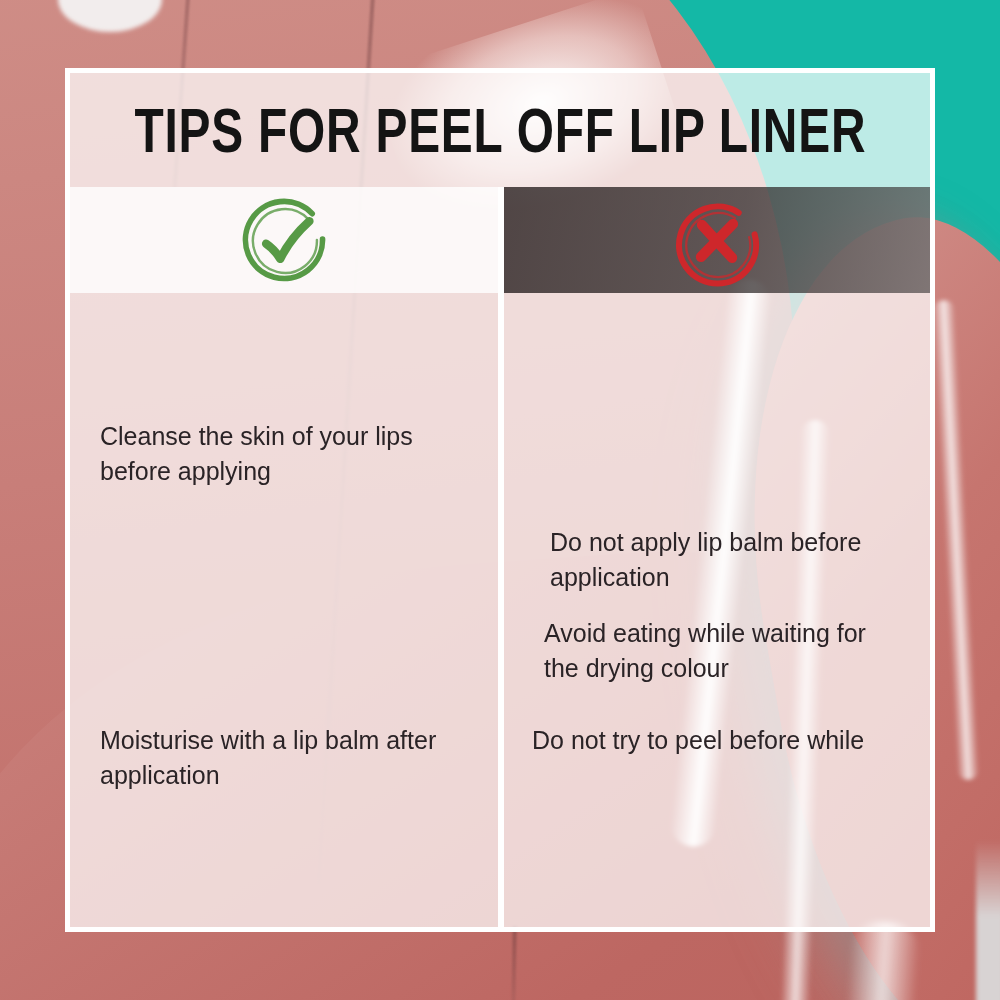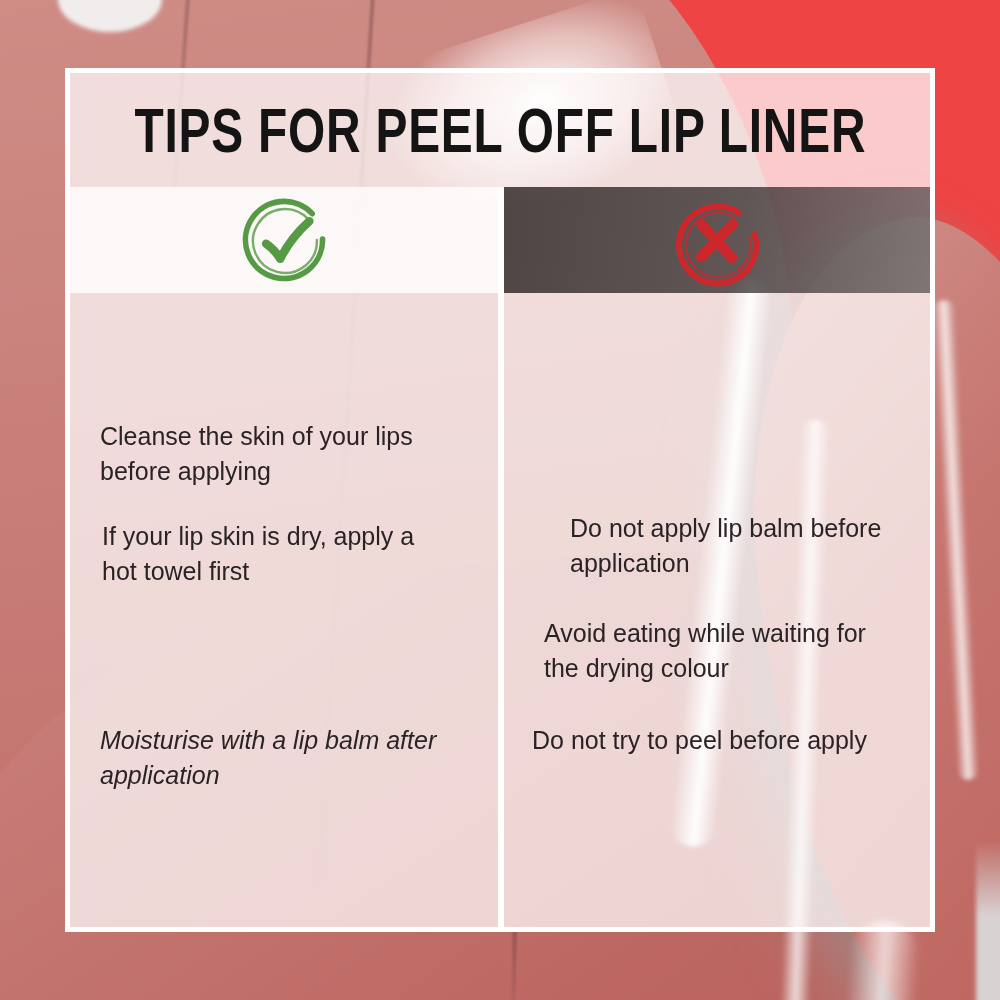--- a/index.html
+++ b/index.html
@@ -1,17 +1,17 @@
 <!DOCTYPE html>
 <html><head>
 <meta charset="utf-8">
 <style>
   html,body{margin:0;padding:0;background:#fff;}
   .stage{position:relative;width:1000px;height:1000px;overflow:hidden;
-         font-family:"Liberation Sans",sans-serif;background:#ef4444;}
+         font-family:"Liberation Sans",sans-serif;background:#14b8a6;}
   .stage *{box-sizing:border-box;}
 
   
   .bg{position:absolute;inset:0;overflow:hidden;}
   .smear-main{position:absolute;left:-140px;top:-160px;width:920px;height:1360px;
     transform:rotate(7deg);border-radius:38% 50% 42% 45% / 35% 42% 40% 45%;
     background:linear-gradient(165deg,#d09089 6%,#c87e79 45%,#bd6660 95%);}
   .smear-bottom{position:absolute;left:-80px;top:560px;width:1240px;height:640px;
     transform:rotate(-4deg);border-radius:45% 42% 30% 35% / 60% 55% 30% 35%;
     background:linear-gradient(150deg,#c87e79 10%,#bd6762 60%,#b96059 100%);}
@@ -58,23 +58,23 @@
     background:linear-gradient(100deg,rgba(30,22,22,.76),rgba(40,34,34,.72) 55%,rgba(58,54,54,.62));}
   .divider{position:absolute;left:428px;top:114px;width:6px;height:740px;background:#fff;}
   .col{position:absolute;top:220px;height:500px;}
   .col-do{left:0;width:428px;}
   .col-dont{left:434px;width:426px;}
   .tip{position:absolute;margin:0;font-size:25px;line-height:35px;color:#2a2326;
     white-space:pre-line;}
   .col-do  .t1{top:126px;left:30px;}
   .col-do  .t2{top:226px;left:32px;}
   .col-do  .t3{top:323px;left:34px;}
-  .col-do  .t4{top:430px;left:30px;font-style:italic;}
+  .col-do  .t4{top:430px;left:30px;}
   .col-dont .t1{top:126px;left:28px;}
-  .col-dont .t2{top:218px;left:46px;margin-left:20px;}
+  .col-dont .t2{top:232px;left:46px;}
   .col-dont .t3{top:323px;left:40px;}
   .col-dont .t4{top:430px;left:28px;}
   .icon{display:block;}
 </style>
 </head>
 <body>
 
 <div class="stage">
 
   <div class="bg">
@@ -113,28 +113,26 @@
         <path d="M70 27 A 34 34 0 1 0 84 46" fill="none" stroke-width="2.4" opacity="0.75" stroke="#ce272b"></path>
         <path d="M34 34 L66 69 M67 33 L33 68" fill="none" stroke-width="11" stroke-linecap="round" stroke="#ce272b"></path>
       </svg>
     </div>
 
     <div class="divider"></div>
 
     <div class="col col-do">
       <p class="tip t1">Cleanse the skin of your lips
 before applying</p>
-      <p class="tip t2">If your lip skin is dry, apply a
-hot towel first</p>
       <p class="tip t4">Moisturise with a lip balm after
 application</p>
     </div>
 
     <div class="col col-dont">
       <p class="tip t2">Do not apply lip balm before
 application</p>
       <p class="tip t3">Avoid eating while waiting for
 the drying colour</p>
-      <p class="tip t4">Do not try to peel before apply</p>
+      <p class="tip t4">Do not try to peel before while</p>
     </div>
 
   </div>
 </div>
 
 </body></html>

